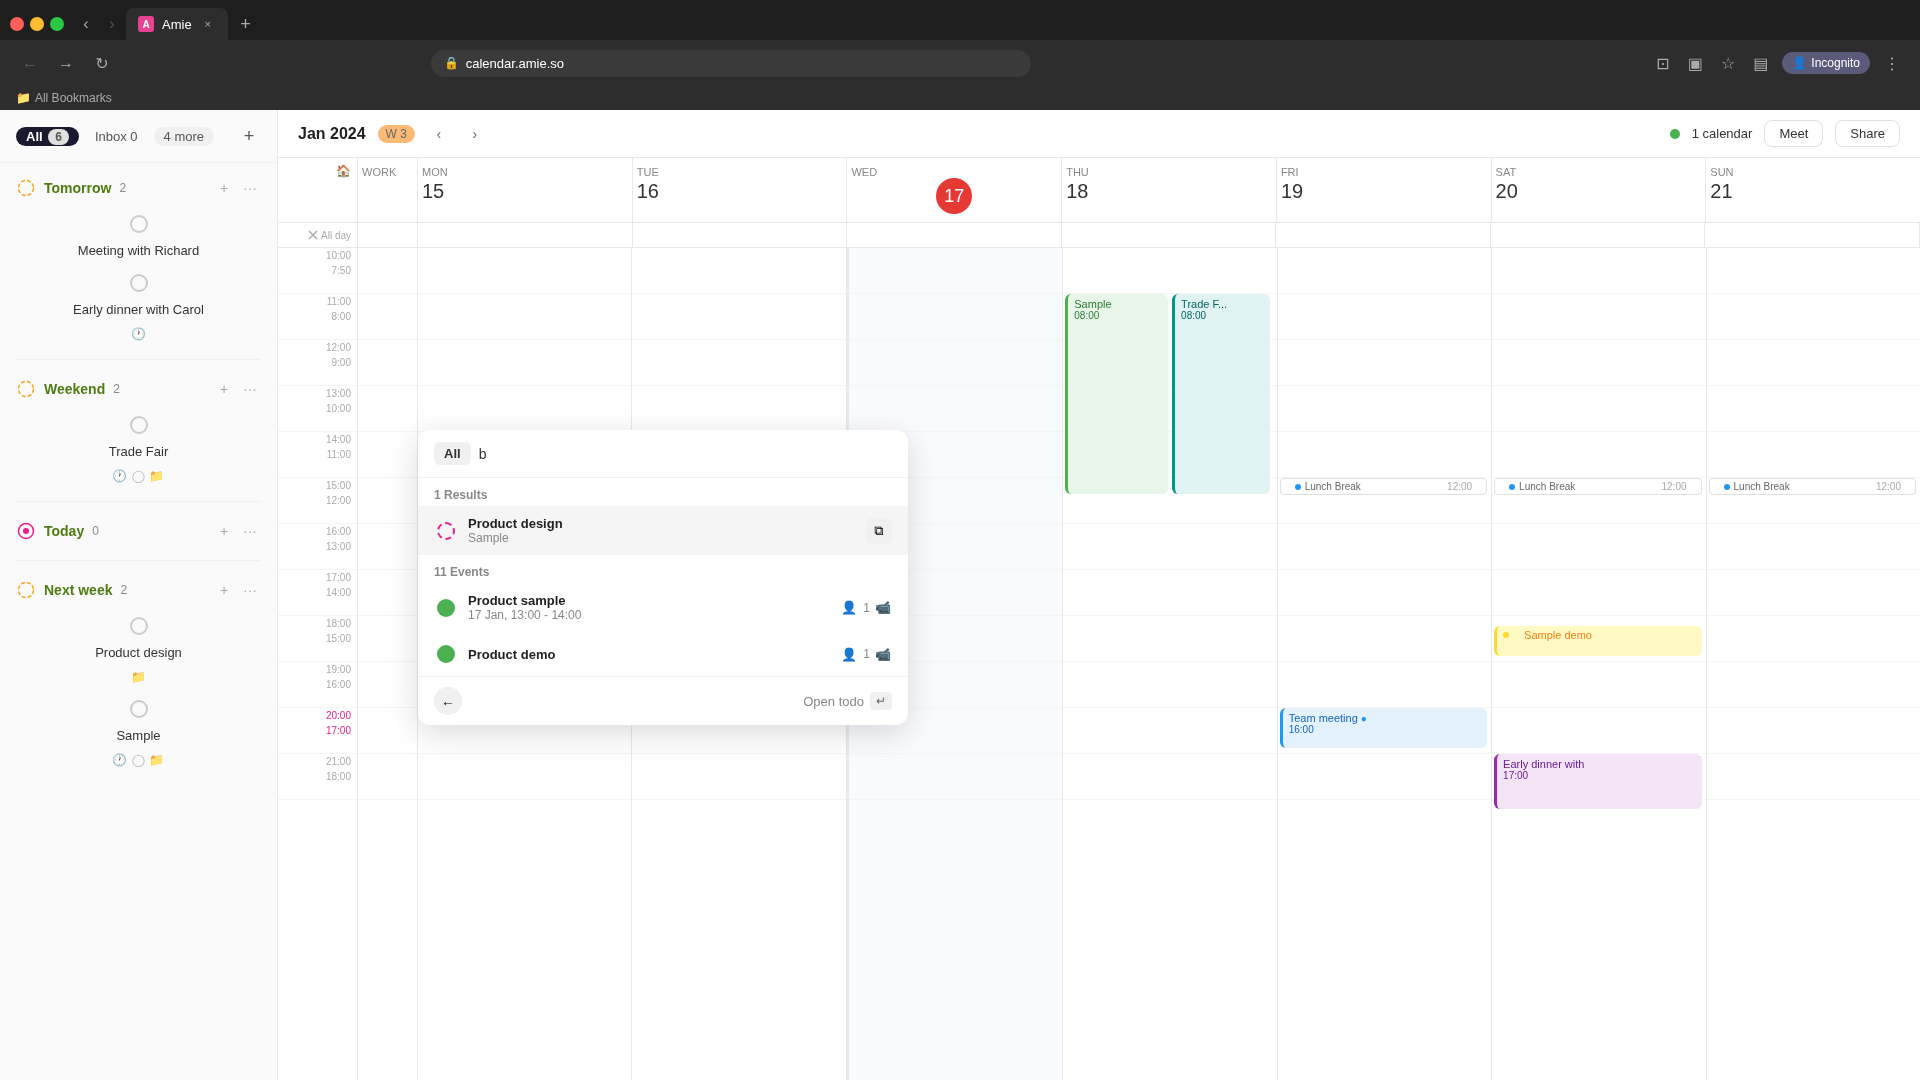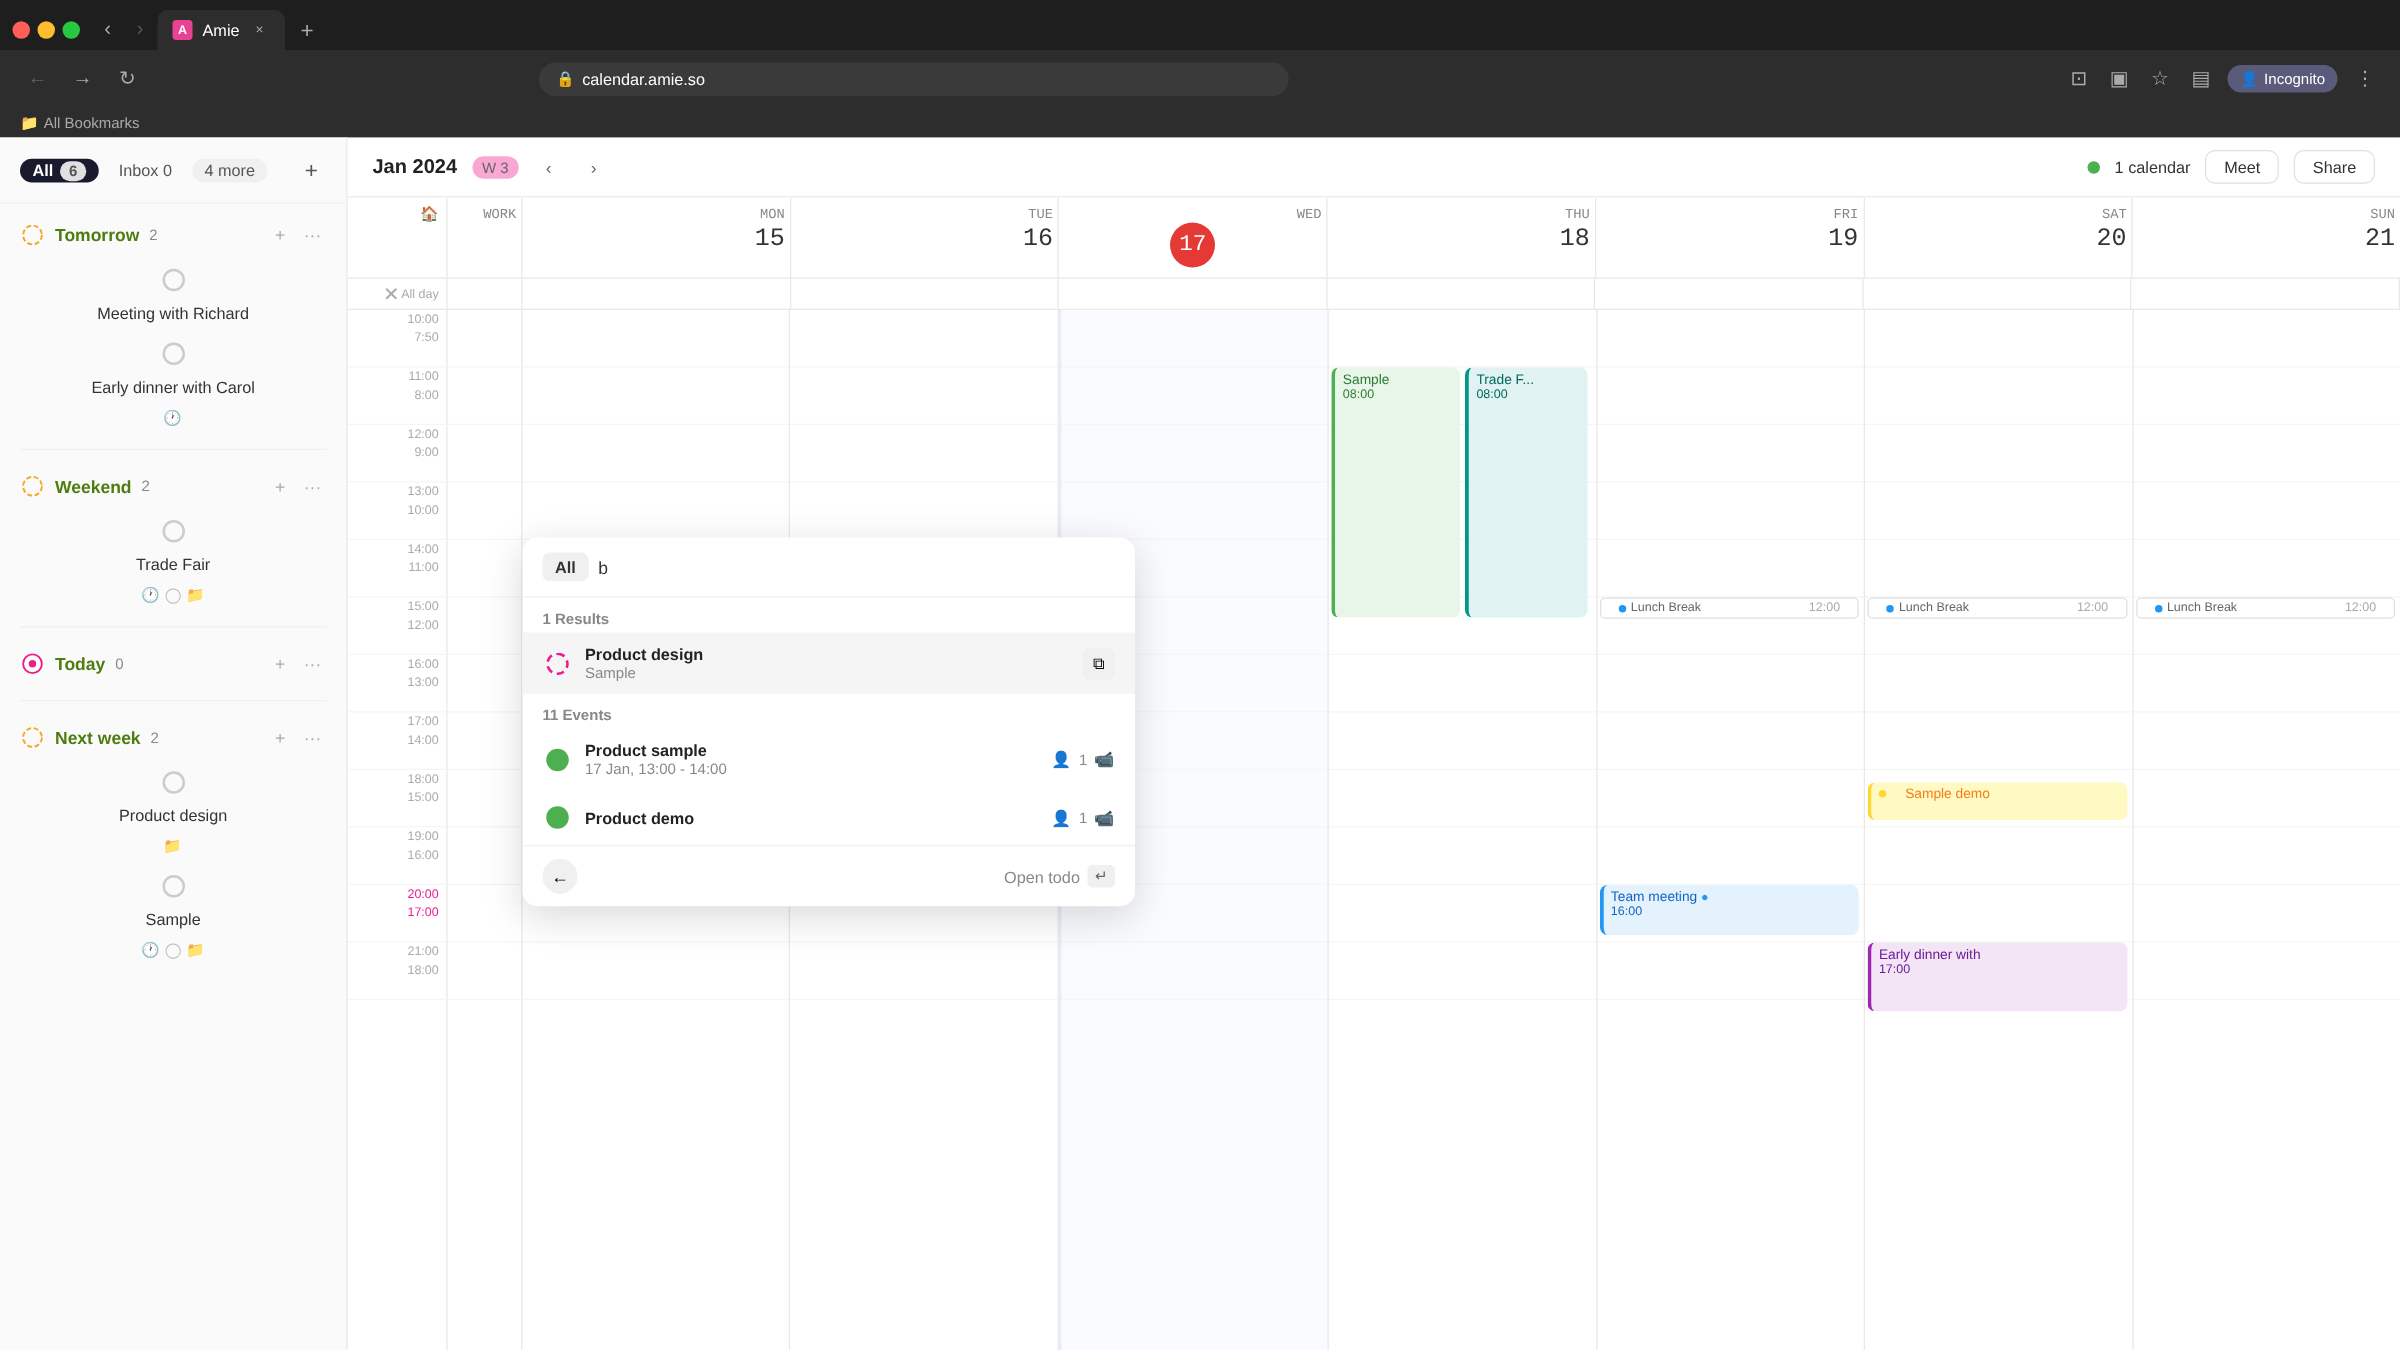--- a/index.html
+++ b/index.html
@@ -268,21 +268,21 @@
       border-bottom: 1px solid #e8e8e8;
       gap: 12px;
       background: #fff;
     }
     .cal-title {
       font-size: 16px;
       font-weight: 600;
       color: #222;
     }
     .week-badge {
-      background: #f9a8d4;
+      background: #fdba74;
       border-radius: 12px;
       padding: 2px 8px;
       font-size: 12px;
       color: #666;
     }
     .nav-arrow {
       width: 24px; height: 24px;
       display: flex; align-items: center; justify-content: center;
       font-size: 14px; color: #666;
       cursor: pointer;
@@ -329,25 +329,24 @@
       border-bottom: 1px solid #e8e8e8;
       background: #fff;
     }
     .time-gutter {
       width: 80px;
       flex-shrink: 0;
       border-right: 1px solid #e8e8e8;
     }
     .day-col-header {
       flex: 1;
-      text-align: right;
+      text-align: left;
       padding: 8px 4px;
       border-right: 1px solid #e8e8e8;
       cursor: pointer;
-      font-family: Liberation Mono, monospace;
     }
     .day-col-header:last-child { border-right: none; }
     .day-name {
       font-size: 11px;
       color: #888;
       text-transform: uppercase;
     }
     .day-num {
       font-size: 20px;
       font-weight: 400;

